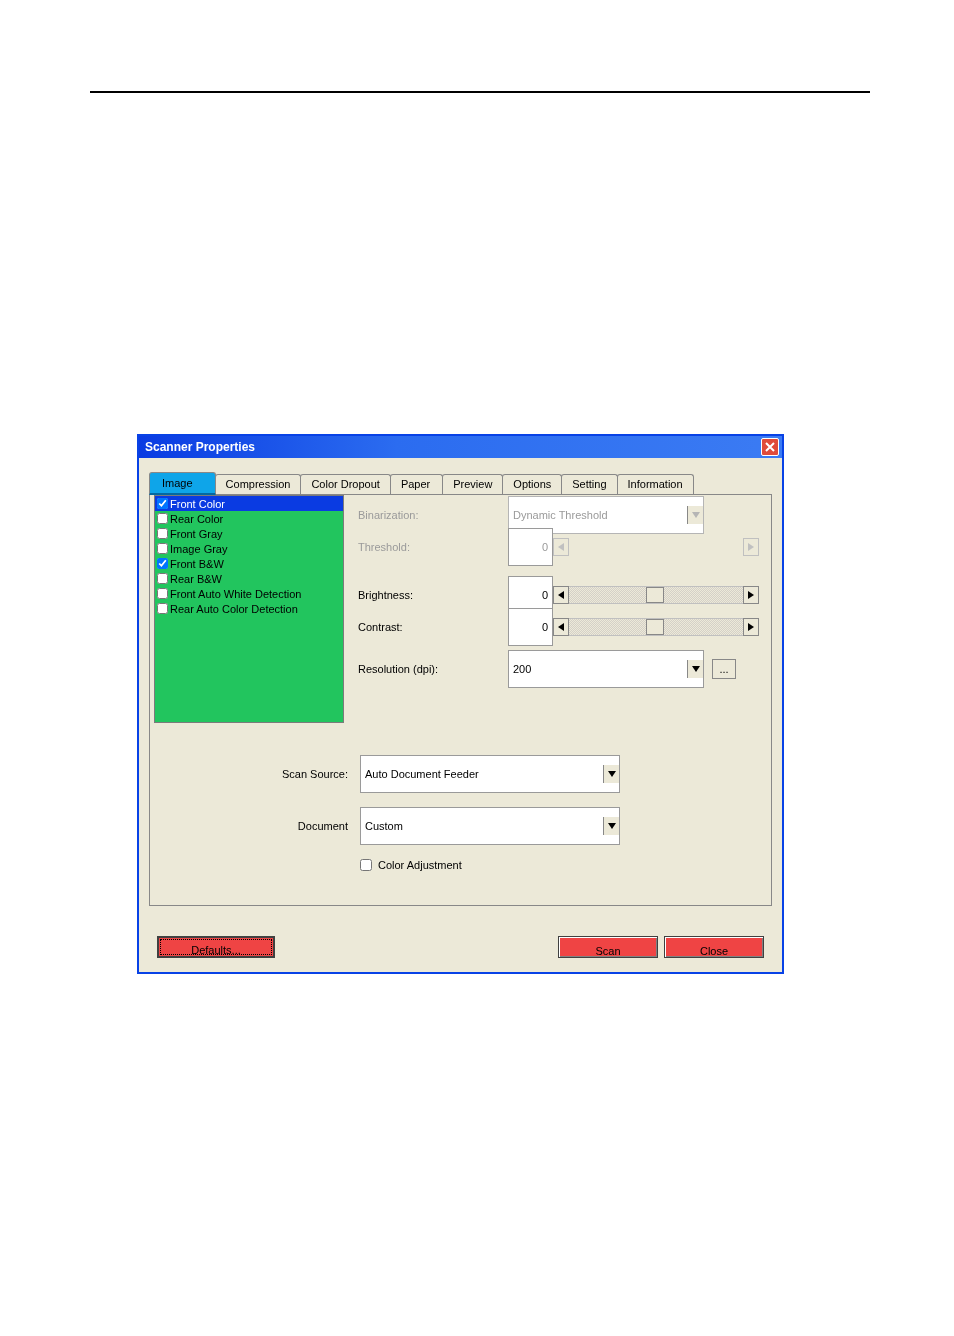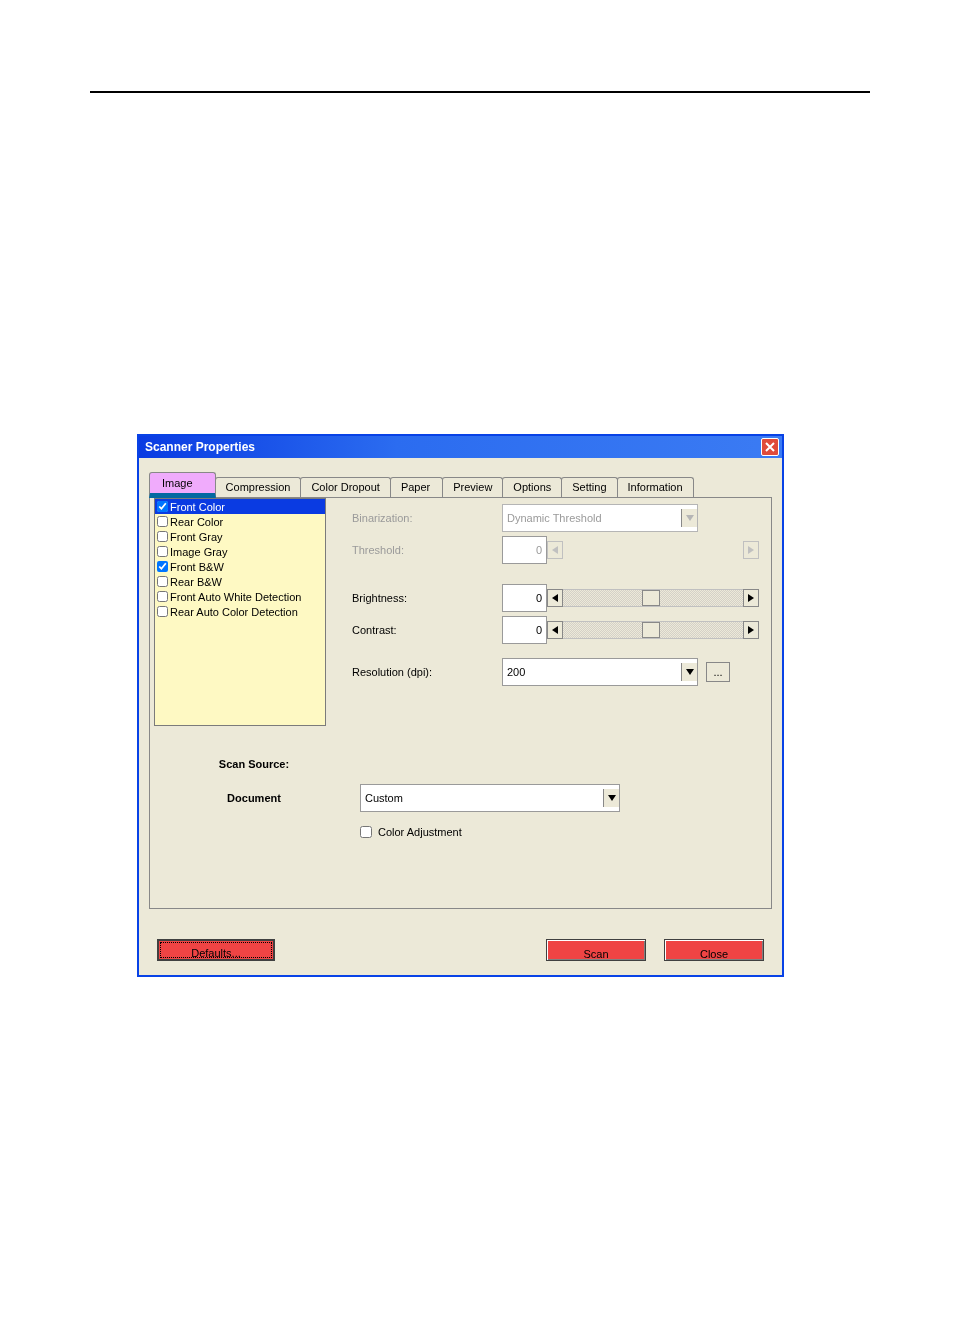--- a/index.html
+++ b/index.html
@@ -39,43 +39,43 @@
       border-bottom: none;
       background: #ece9d8;
       padding: 3px 10px 4px 10px;
       margin-right: -1px;
       border-top-left-radius: 3px;
       border-top-right-radius: 3px;
       position: relative;
       cursor: default;
     }
     .tab.active {
-      background: #f0abfc;
+      background: #0ea5e9;
       z-index: 2;
-      border-bottom: 5px solid #0369a1;
+      border-bottom: 2px solid #0369a1;
       margin-bottom: -1px;
       padding-top: 4px;
     }
     .tabwide { padding-left: 12px; padding-right: 22px; }
     .tabpanel {
       border: 1px solid #888;
       background: #ece9d8;
       padding: 0;
       position: relative;
       height: 412px;
     }
 
     .topblock { display: flex; }
 
     .imglistbox {
       border: 1px solid #7b7b7b;
-      background: #fef9c3;
-      width: 172px;
+      background: #22c55e;
+      width: 190px;
       height: 228px;
-      margin: 0 16px 4px 4px;
+      margin: 0 4px 4px 4px;
       overflow: hidden;
     }
     .imglistbox .item {
       display: flex; align-items: center;
       padding: 0 2px;
       height: 15px;
       white-space: nowrap;
     }
     .imglistbox .item.selected { background: #0a3be2; color: #fff; }
     .imglistbox input[type=checkbox] {
@@ -86,21 +86,21 @@
       flex: 1;
       padding: 10px 12px 0 10px;
     }
     .prow { display: flex; align-items: center; margin-bottom: 12px; height: 20px;}
     .plabel { width: 150px; }
     .disabled { color: #9a9a9a; }
 
     .combo, .numbox {
       border: 1px solid #9a9a9a;
       background: #fff;
-      height: 28px;
+      height: 38px;
       display: flex; align-items: center; justify-content: space-between;
       padding-left: 4px;
       font-size: 11px;
     }
     .combo.disabled-combo { border-color:#b5b5b5; color:#9a9a9a; background:#fff;}
     .combo { width: 196px; }
     .combo-wide { width: 260px; }
     .combo-arrow {
       width: 16px; height: 18px;
       background: #ece9d8;
@@ -134,21 +134,21 @@
     }
 
     .morebtn {
       width:24px; height:20px; margin-left:8px;
       border:1px solid #888; background:#ece9d8;
       display:flex; align-items:center; justify-content:center;
     }
 
     .lowerblock { padding: 28px 10px 10px 10px; }
     .lrow { display:flex; align-items:center; margin-bottom:14px; }
-    .llabel { width: 200px; text-align:center; padding-right:12px;font-weight:bold;}
+    .llabel { width: 200px; text-align:right; padding-right:12px;}
     .checkbox-row { display:flex; align-items:center; }
     .checkbox-row input { margin-right:6px; width:12px; height:12px;}
 
     .btnrow {
       display:flex; justify-content:space-between;
       padding: 30px 8px 0 8px;
     }
     .winbtn {
       min-width: 118px;
       height: 22px;
@@ -157,21 +157,21 @@
       display:flex; align-items:flex-end; justify-content:center;
       cursor: default;
       box-shadow: inset 1px 1px 0 #fff, inset -1px -1px 0 #808080;
     }
     .winbtn.focus {
       outline: 1px dotted #000;
       outline-offset: -4px;
       border: 2px solid #404040;
       box-shadow: none;
     }
-    .rightbtns { display:flex; gap:18px;}
+    .rightbtns { display:flex; gap:6px;}
   </style>
 </head>
 <body>
 
 <div class="page">
   <div class="hr"></div>
 
   <div class="dialog">
     <div class="titlebar">
       <span>Scanner Properties</span>
@@ -329,20 +329,28 @@
             </div>
 
             <div style="height:8px"></div>
 
           </div>
         </div>
 
         <div class="lowerblock">
           <div class="lrow">
             <div class="llabel">Scan Source:</div>
+            <div class="combo combo-wide">
+              <span>Auto Document Feeder</span>
+              <div class="combo-arrow">
+                  <svg viewBox="0 0 8 6">
+                    <path d="M0 0 L8 0 L4 6 Z" fill="#000"></path>
+                  </svg>
+                </div>
+            </div>
           </div>
           <div class="lrow">
             <div class="llabel">Document</div>
             <div class="combo combo-wide">
               <span>Custom</span>
               <div class="combo-arrow">
                   <svg viewBox="0 0 8 6">
                     <path d="M0 0 L8 0 L4 6 Z" fill="#000"></path>
                   </svg>
                 </div>

